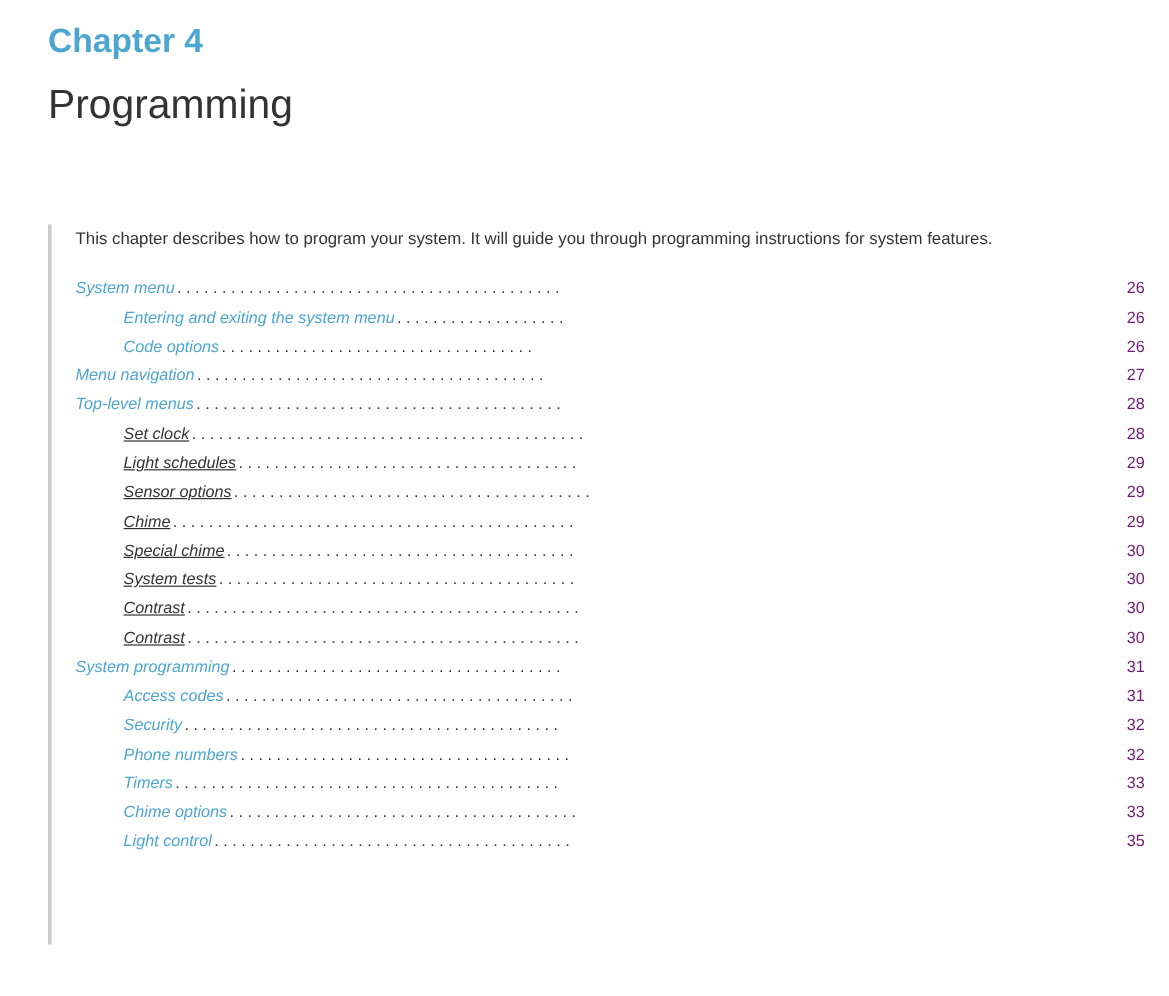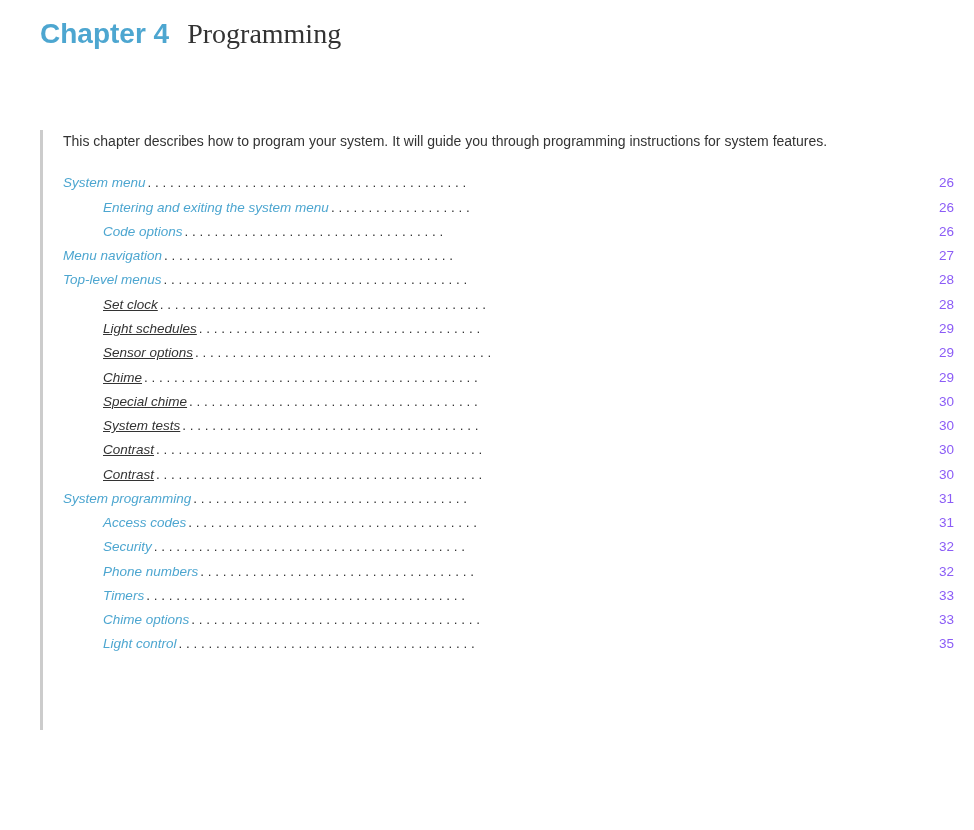--- a/index.html
+++ b/index.html
@@ -16,34 +16,35 @@
       min-height: 830px;
       background: #fff;
       padding: 0;
     }
 
     .header {
       display: flex;
       align-items: baseline;
       padding: 18px 40px 0 40px;
       gap: 18px;
+      flex-direction: column;
     }
 
     .chapter-label {
       font-size: 28px;
       font-weight: bold;
       color: #4da6d0;
       font-family: Arial, sans-serif;
     }
 
     .chapter-title {
-      font-size: 28px;
+      font-size: 34px;
       font-weight: normal;
       color: #333;
-      font-family: Liberation Serif, serif;
+      font-family: Liberation Sans, sans-serif;
     }
 
     .content-area {
       display: flex;
       margin-top: 80px;
       padding-left: 40px;
     }
 
     .left-border {
       width: 3px;
@@ -103,21 +104,21 @@
       flex: 1;
       overflow: hidden;
       margin: 0 2px;
       color: #333;
       font-style: normal;
       white-space: nowrap;
     }
 
     .toc-page {
       white-space: nowrap;
-      color: #8b5cf6;
+      color: #701a75;
       flex-shrink: 0;
     }
   </style>
 </head>
 <body>
 
 <div class="page">
   <div class="header">
     <span class="chapter-label">Chapter 4</span>
     <span class="chapter-title">Programming</span>

